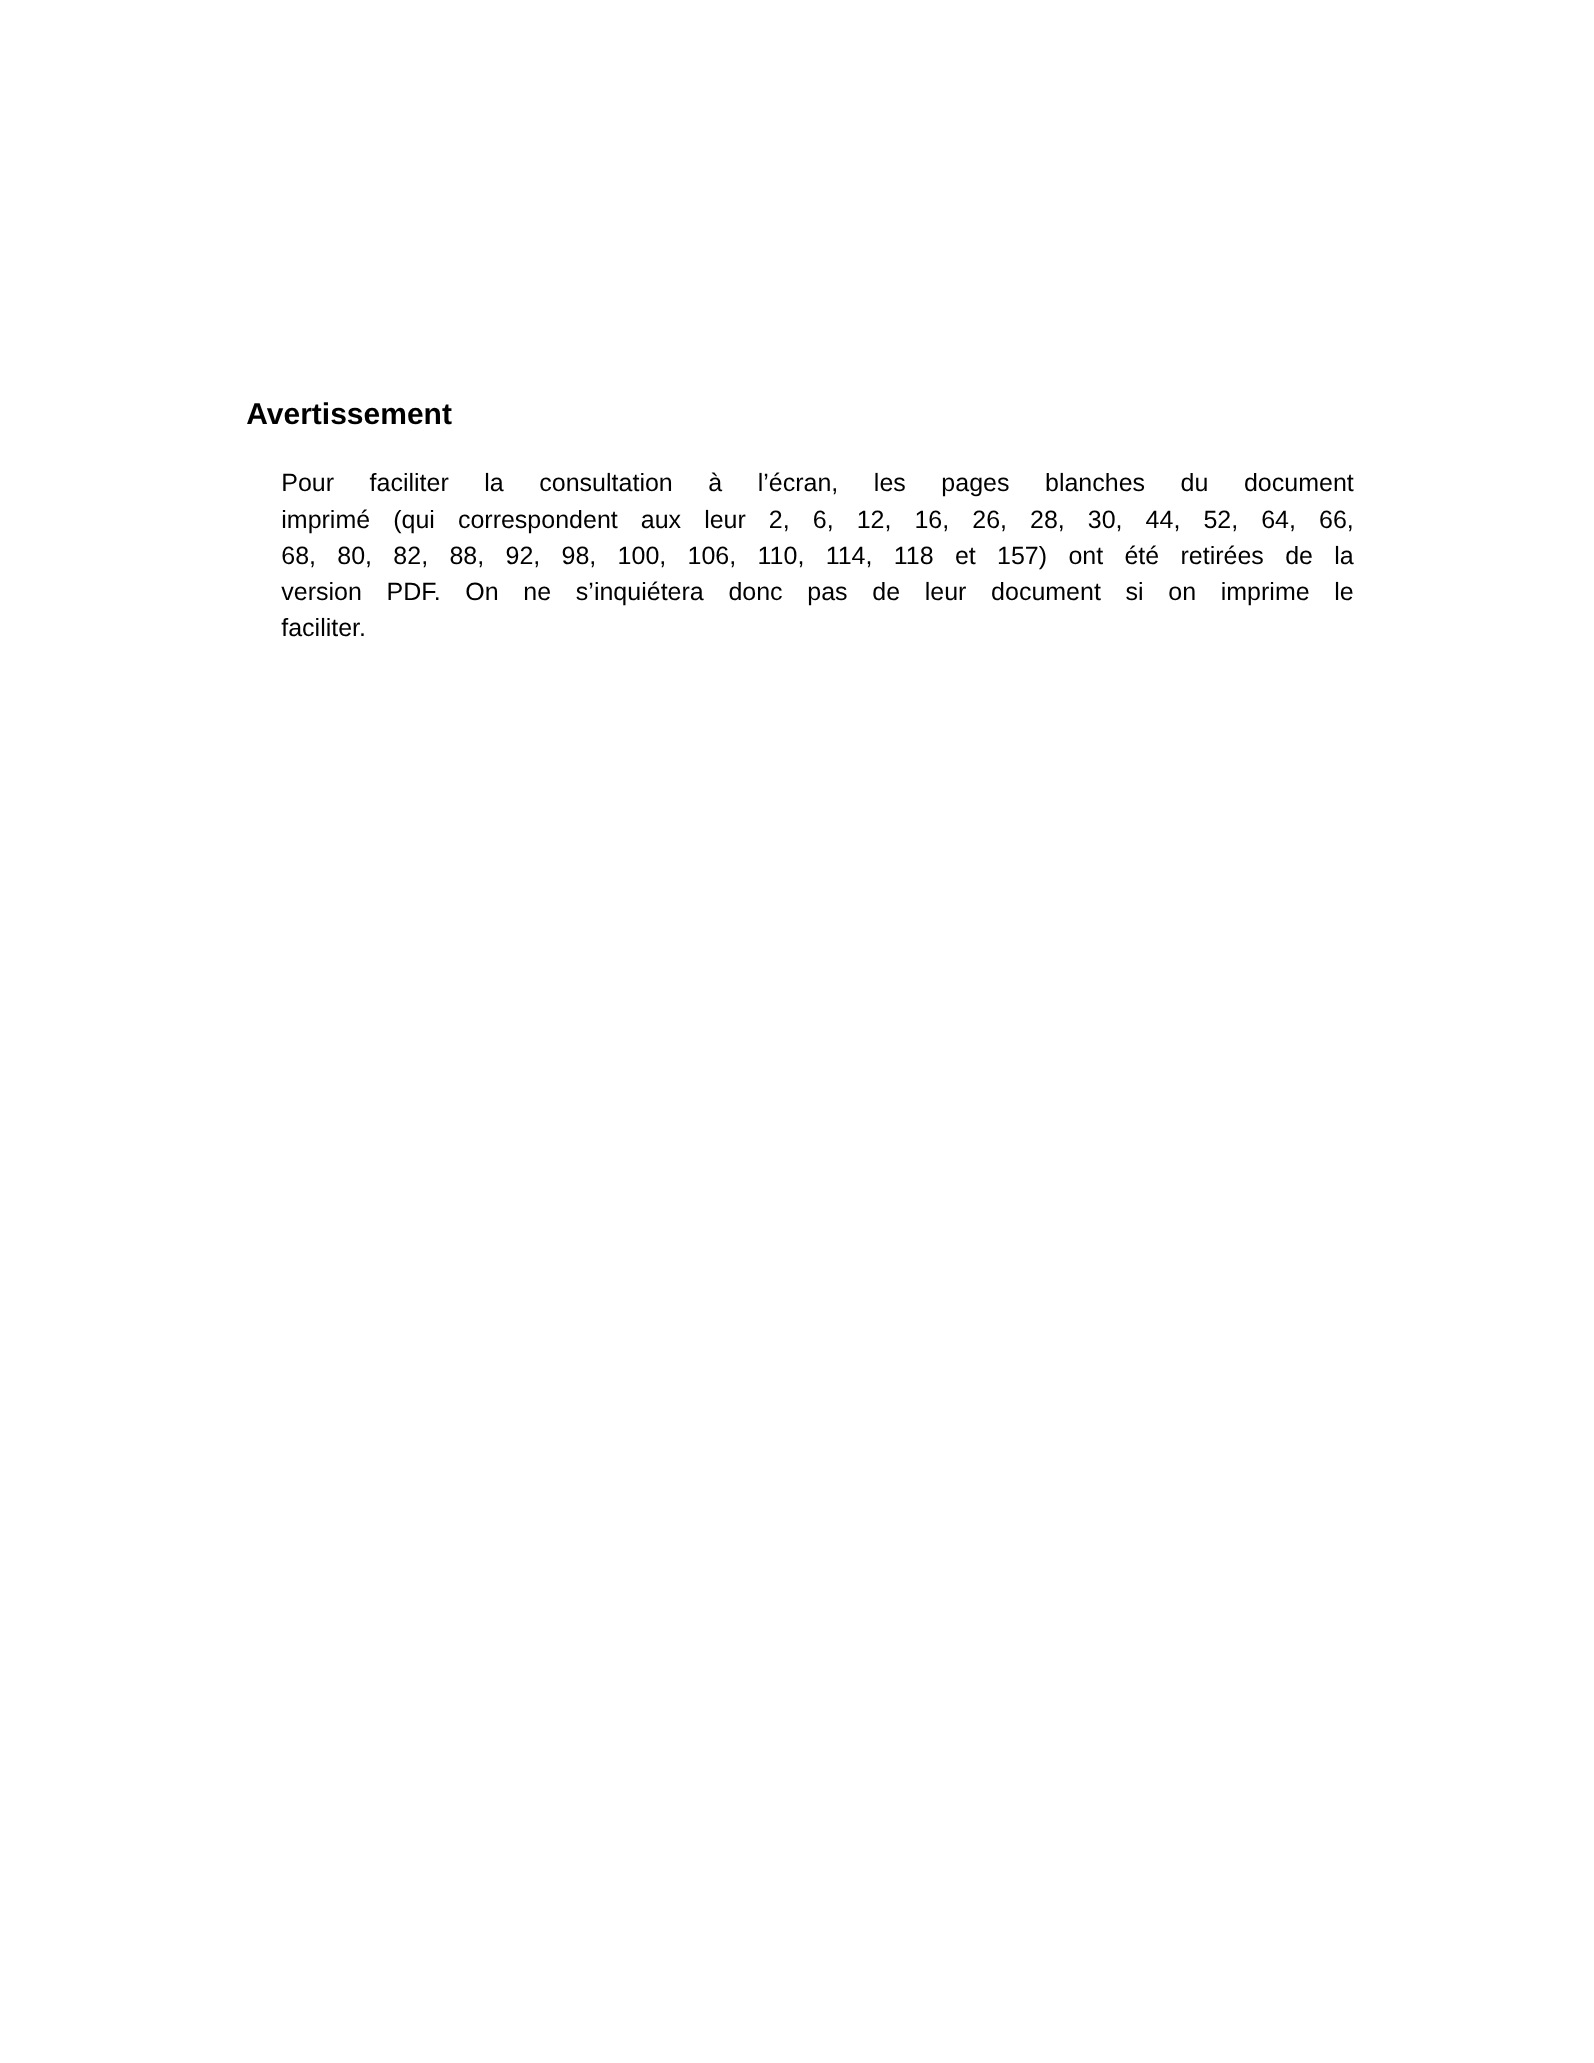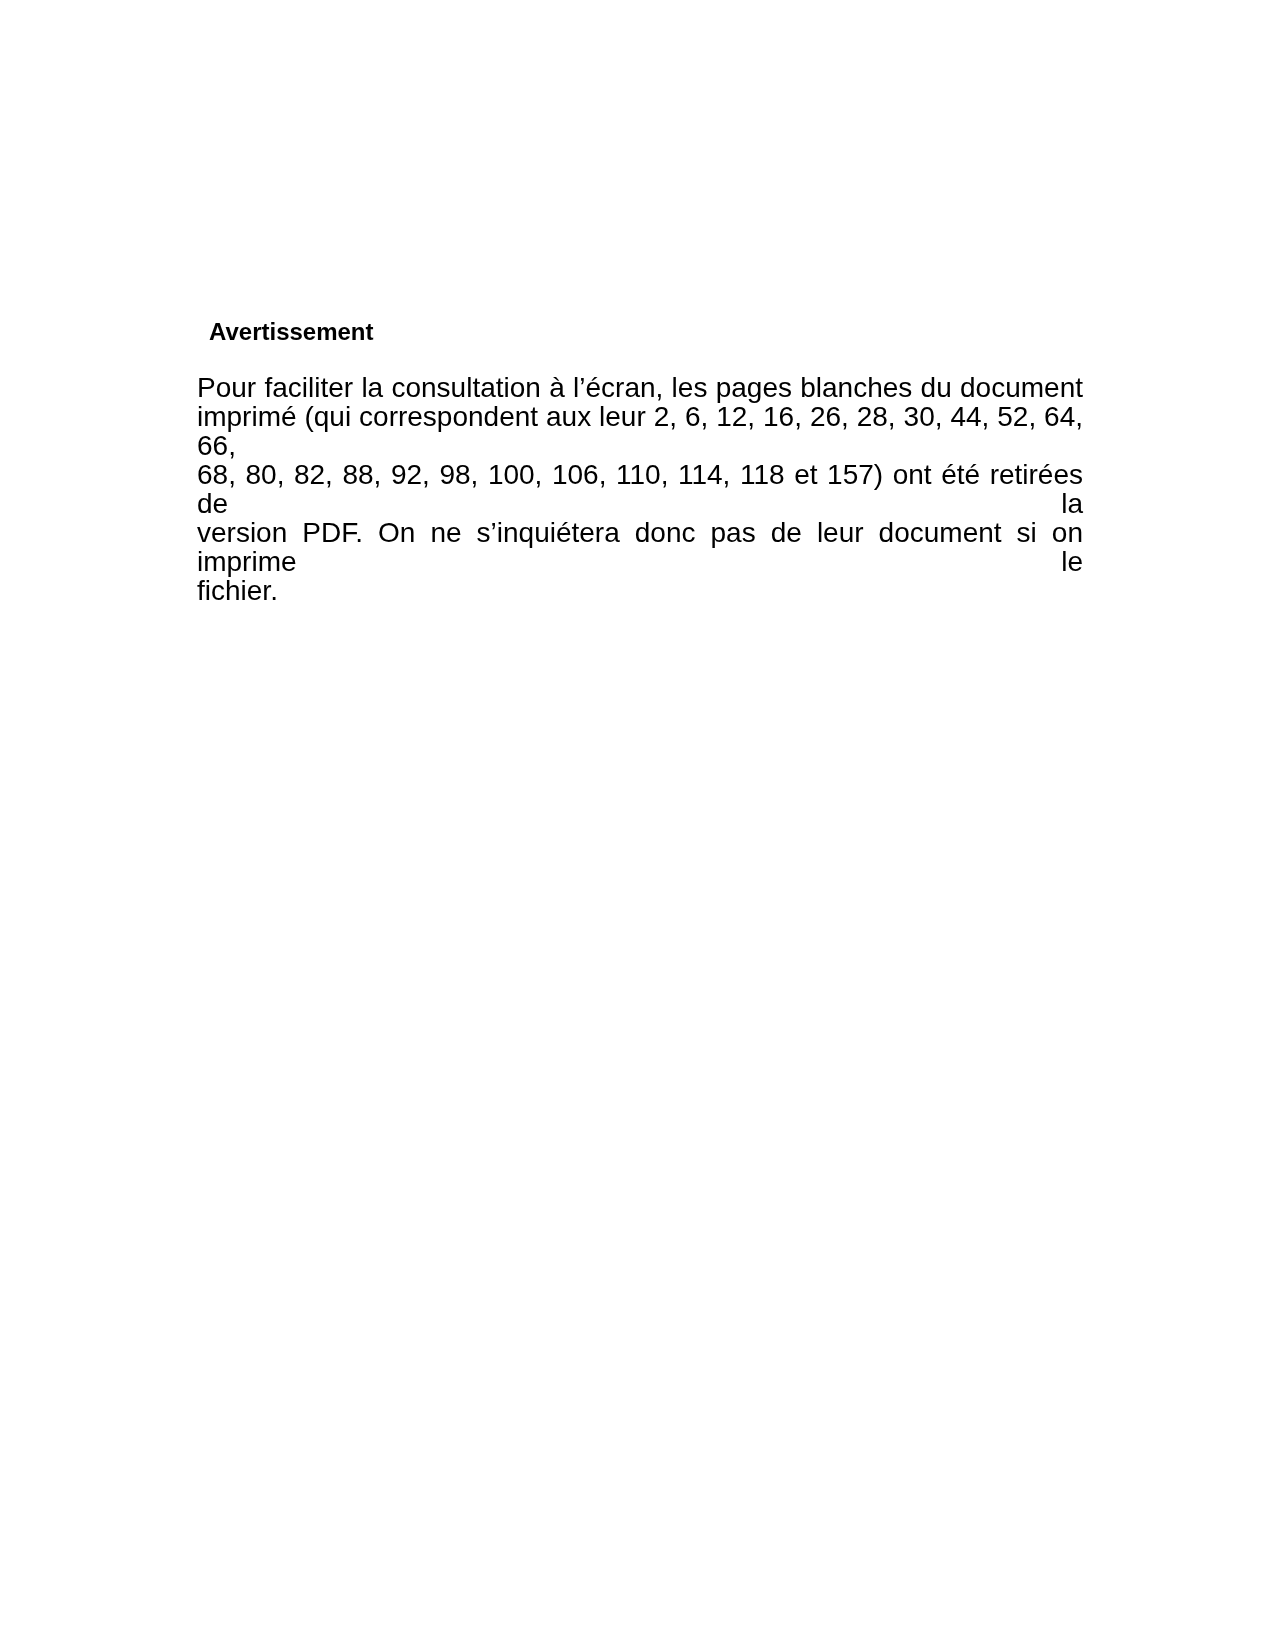--- a/index.html
+++ b/index.html
@@ -16,54 +16,55 @@
     color: #000000;
     overflow: hidden;
   }
   .content {
     position: absolute;
     left: 197px;
     top: 317px;
     width: 886px;
   }
   .heading {
-    margin: 0 0 27px 12px;
+    margin: 0 0 27px 0;
     font-size: 24px;
     line-height: 29px;
     font-weight: bold;
   }
   .para {
     margin: 0 0 27px 0;
     padding: 0;
   }
   .line {
     display: block;
-    font-size: 28px;
+    font-size: 20px;
     line-height: 29px;
     text-align: justify;
     text-align-last: justify;
     white-space: normal;
+    margin-left: 28px;
   }
   .line.last-line {
     text-align-last: left;
   }
 </style>
 </head>
 <body>
 
 <div class="page">
   <div class="content">
 
     <h1 class="heading">Avertissement</h1>
 
     <p class="para">
       <span class="line">Pour faciliter la consultation à l’écran, les pages blanches du document</span>
       <span class="line">imprimé (qui correspondent aux leur 2, 6, 12, 16, 26, 28, 30, 44, 52, 64, 66,</span>
       <span class="line">68, 80, 82, 88, 92, 98, 100, 106, 110, 114, 118 et 157) ont été retirées de la</span>
       <span class="line">version PDF. On ne s’inquiétera donc pas de leur document si on imprime le</span>
-      <span class="line last-line">fichier.</span>
+      <span class="line last-line">faciliter.</span>
     </p>
 
     <p class="para">
     </p>
 
   </div>
 </div>
 
 </body></html>

